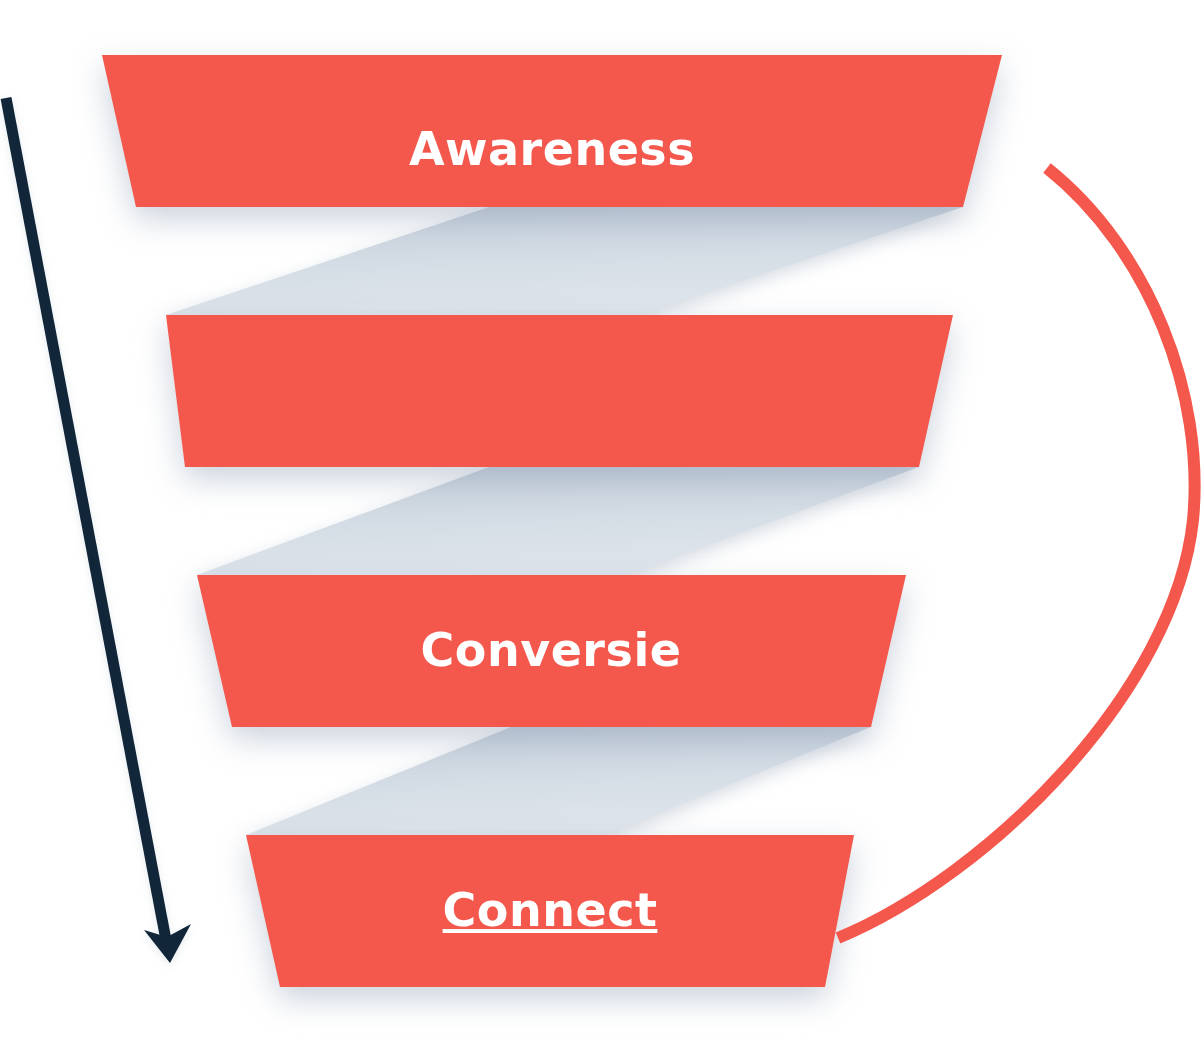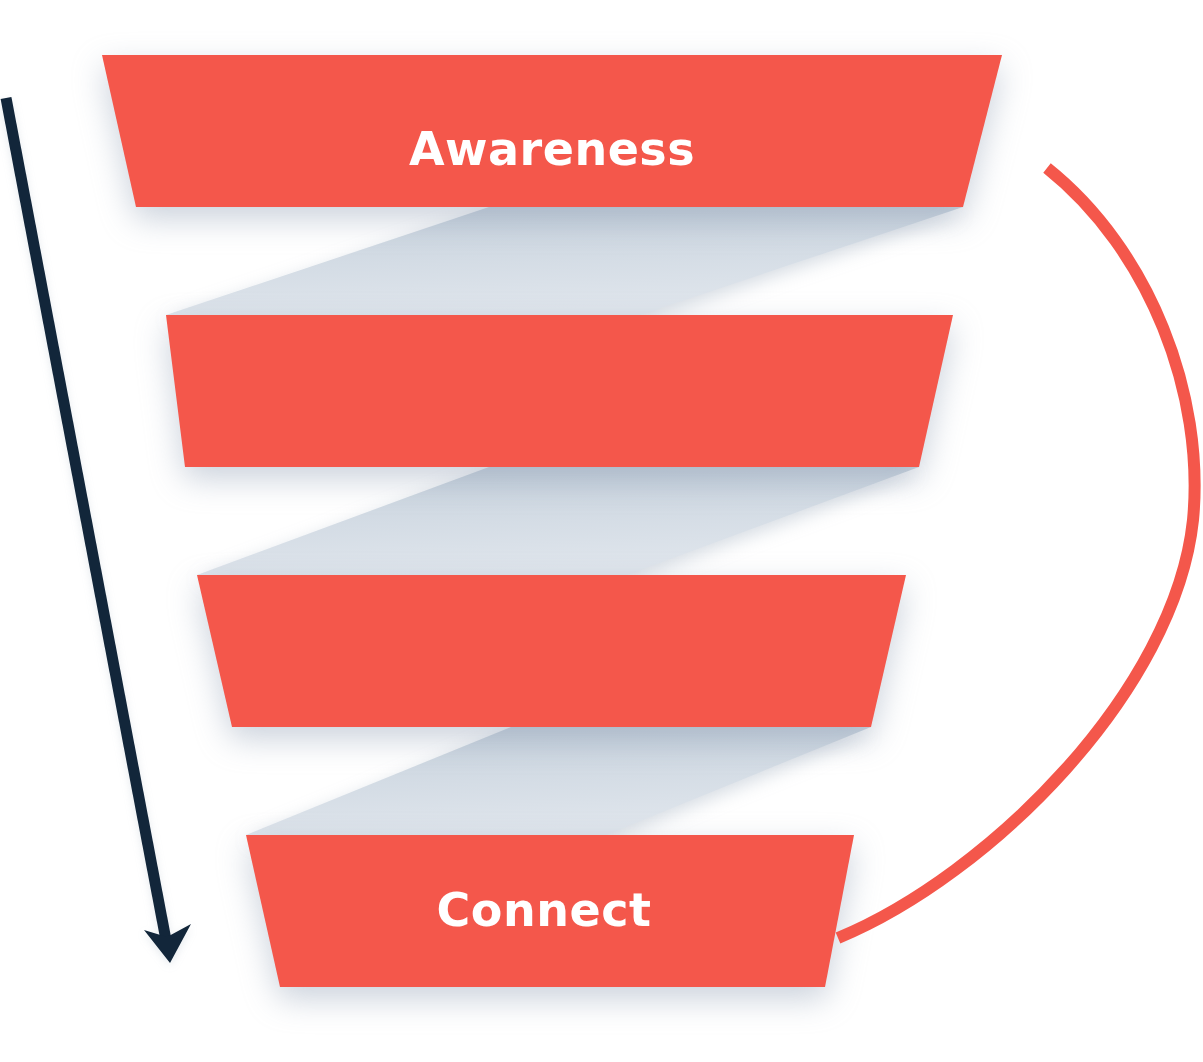--- a/index.html
+++ b/index.html
@@ -37,21 +37,21 @@
     font-size: 46px;
     line-height: 56px;
     letter-spacing: 0.5px;
     color: #ffffff;
     user-select: none;
     pointer-events: none;
   }
   .label-awareness  { left: 232px; top: 103px; margin-top: 18px; }
   .label-engagement { left: 236px; top: 362px; }
   .label-conversie  { left: 231px; top: 622px; }
-  .label-connect    { left: 224px; top: 882px; }
+  .label-connect    { left: 230px; top: 882px; text-decoration: underline; }
 </style>
 </head>
 <body>
 
 <div class="canvas">
 
   <svg class="diagram-svg" width="1203" height="1062" viewBox="0 0 1203 1062" xmlns="http://www.w3.org/2000/svg">
 
     <defs>
       <linearGradient id="ribbonGrad" x1="0" y1="0" x2="0.25" y2="1">
@@ -77,15 +77,16 @@
       <line x1="6" y1="98" x2="166" y2="940" stroke="#12263a" stroke-width="11"></line>
       <polygon points="170,963 144,930 167,937 191,924" fill="#12263a"></polygon>
     </g>
 
     <path d="M 1047 168 C 1150 250 1205 395 1193 520 C 1175 690 990 875 838 938" fill="none" stroke="#f4574b" stroke-width="12"></path>
   </svg>
 
   <div class="stage-label label-awareness">Awareness</div>
 
 
+  <div class="stage-label label-conversie">Conversie</div>
 
   <div class="stage-label label-connect">Connect</div>
 </div>
 
 </body></html>

